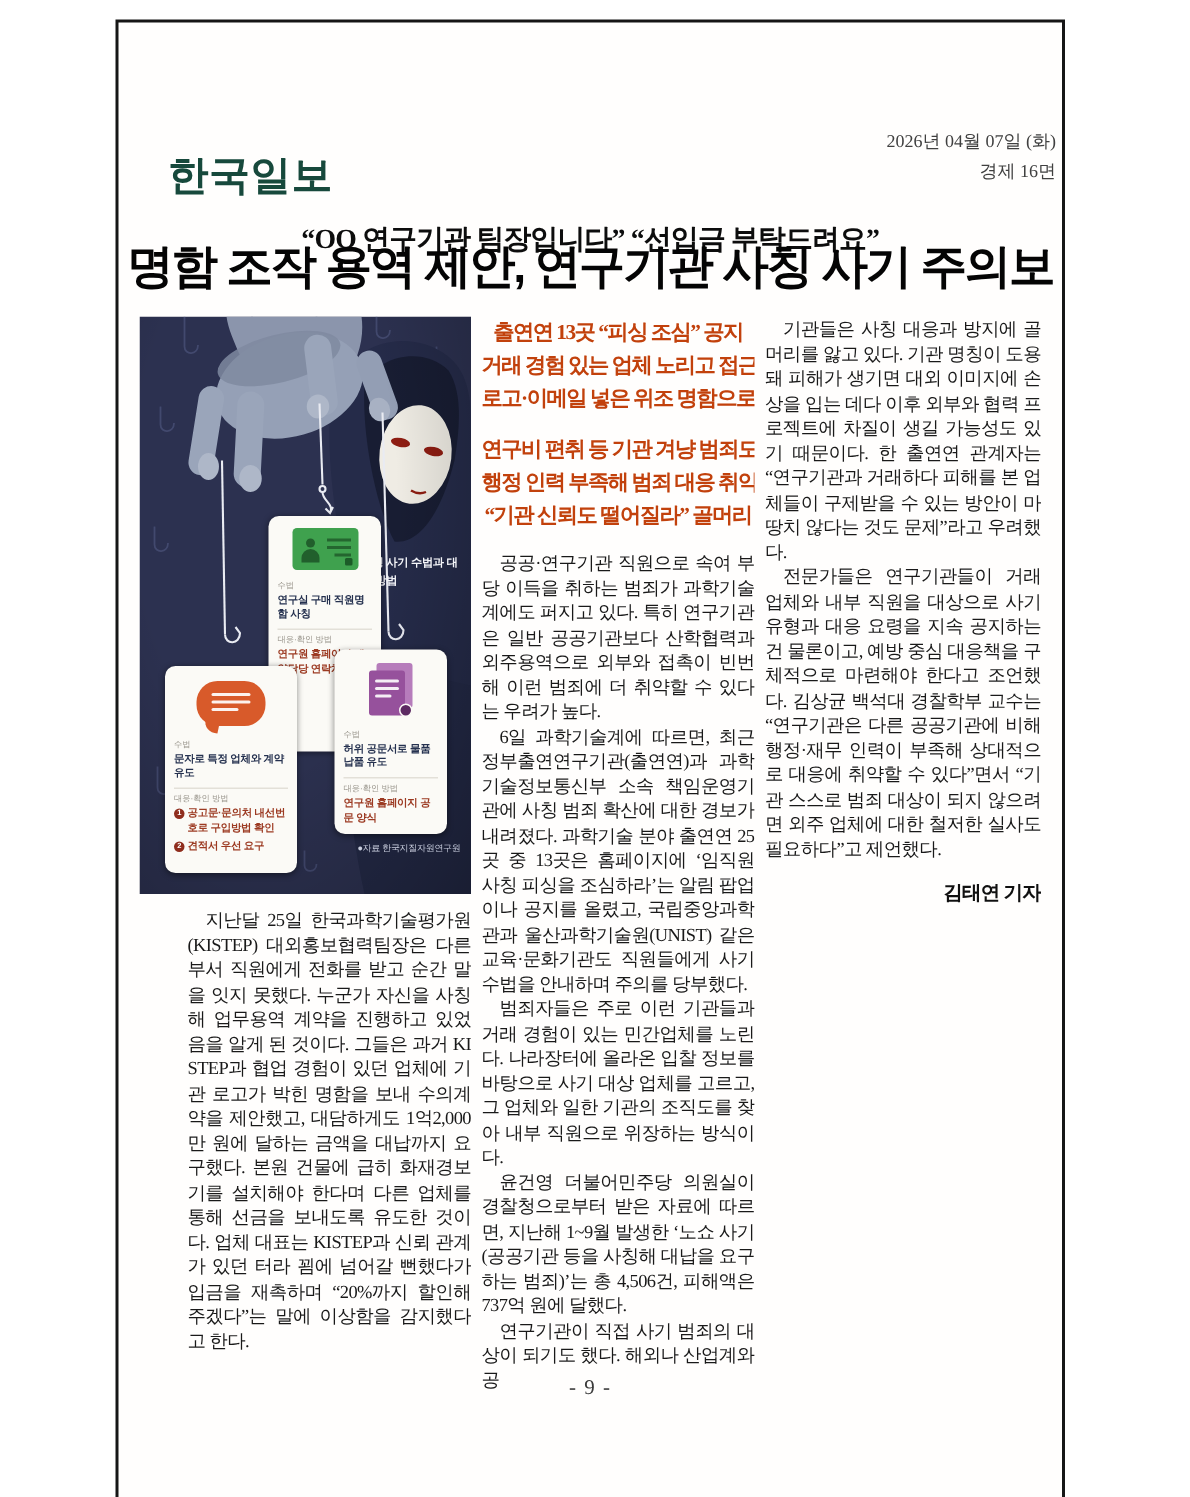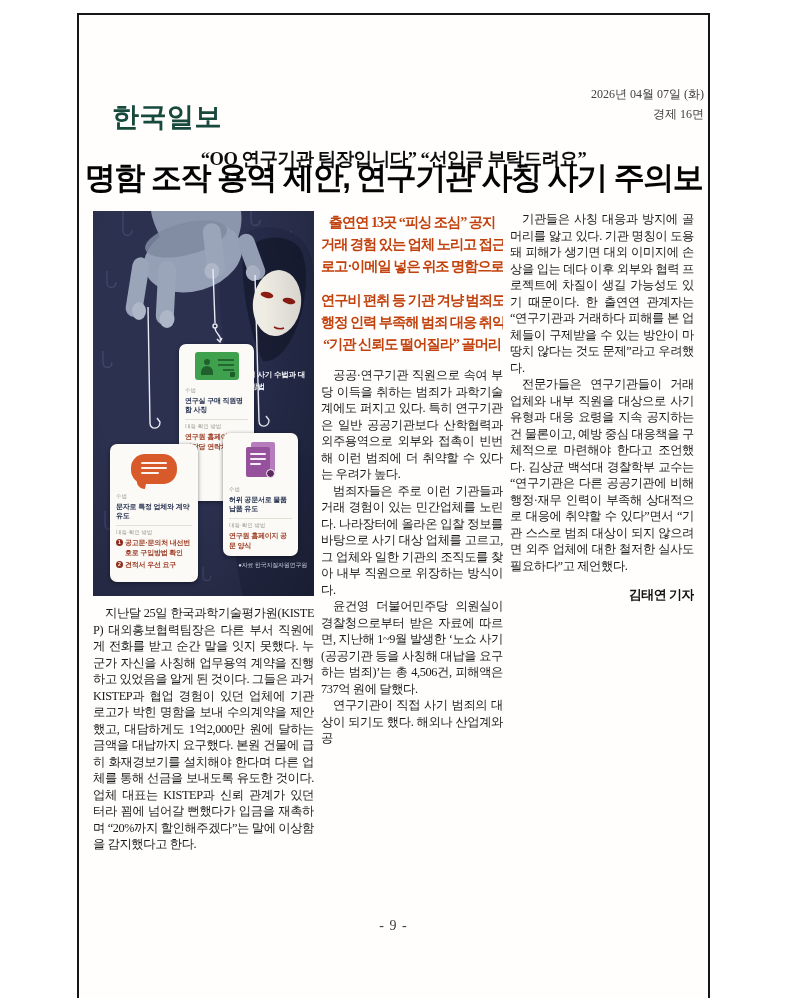--- a/index.html
+++ b/index.html
@@ -40,21 +40,21 @@
   .body-text p{
     margin:0;font-size:12.3px;line-height:16.5px;text-align:justify;
     letter-spacing:-0.4px;word-break:break-all;color:#191919;
   }
   .body-text p.indent{text-indent:12px;}
   .lead-group{margin-bottom:12px;}
   .lead-line{
     text-align:center;font-weight:700;font-size:14.2px;line-height:22px;
     letter-spacing:-1px;white-space:nowrap;color:#c2410c;
   }
-  .story{margin-top:9px;}
+  .story{margin-top:9px;margin-left:32px;}
   .byline{
     text-align:right;font-size:13px;font-weight:700;margin-top:12px;
     letter-spacing:-0.5px;color:#101010;
   }
   .pageno{
     position:absolute;left:0;top:903px;width:100%;text-align:center;
     font-size:14px;color:#3a3a3a;letter-spacing:1px;
   }
   
   .illu{
@@ -254,20 +254,21 @@
         <div class="lead-line">출연연 13곳 “피싱 조심” 공지</div>
         <div class="lead-line">거래 경험 있는 업체 노리고 접근</div>
         <div class="lead-line">로고·이메일 넣은 위조 명함으로</div>
       </div>
       <div class="lead-group">
         <div class="lead-line">연구비 편취 등 기관 겨냥 범죄도</div>
         <div class="lead-line">행정 인력 부족해 범죄 대응 취약</div>
         <div class="lead-line">“기관 신뢰도 떨어질라” 골머리</div>
       </div>
       <p class="indent">공공·연구기관 직원으로 속여 부당 이득을 취하는 범죄가 과학기술계에도 퍼지고 있다. 특히 연구기관은 일반 공공기관보다 산학협력과 외주용역으로 외부와 접촉이 빈번해 이런 범죄에 더 취약할 수 있다는 우려가 높다.</p>
+      <p class="indent">6일 과학기술계에 따르면, 최근 정부출연연구기관(출연연)과 과학기술정보통신부 소속 책임운영기관에 사칭 범죄 확산에 대한 경보가 내려졌다. 과학기술 분야 출연연 25곳 중 13곳은 홈페이지에 ‘임직원 사칭 피싱을 조심하라’는 알림 팝업이나 공지를 올렸고, 국립중앙과학관과 울산과학기술원(UNIST) 같은 교육·문화기관도 직원들에게 사기 수법을 안내하며 주의를 당부했다.</p>
       <p class="indent">범죄자들은 주로 이런 기관들과 거래 경험이 있는 민간업체를 노린다. 나라장터에 올라온 입찰 정보를 바탕으로 사기 대상 업체를 고르고, 그 업체와 일한 기관의 조직도를 찾아 내부 직원으로 위장하는 방식이다.</p>
       <p class="indent">윤건영 더불어민주당 의원실이 경찰청으로부터 받은 자료에 따르면, 지난해 1~9월 발생한 ‘노쇼 사기(공공기관 등을 사칭해 대납을 요구하는 범죄)’는 총 4,506건, 피해액은 737억 원에 달했다.</p>
       <p class="indent">연구기관이 직접 사기 범죄의 대상이 되기도 했다. 해외나 산업계와 공</p>
     </div>
 
     <div class="col col-right body-text">
       <p class="indent">기관들은 사칭 대응과 방지에 골머리를 앓고 있다. 기관 명칭이 도용돼 피해가 생기면 대외 이미지에 손상을 입는 데다 이후 외부와 협력 프로젝트에 차질이 생길 가능성도 있기 때문이다. 한 출연연 관계자는 “연구기관과 거래하다 피해를 본 업체들이 구제받을 수 있는 방안이 마땅치 않다는 것도 문제”라고 우려했다.</p>
       <p class="indent">전문가들은 연구기관들이 거래 업체와 내부 직원을 대상으로 사기 유형과 대응 요령을 지속 공지하는 건 물론이고, 예방 중심 대응책을 구체적으로 마련해야 한다고 조언했다. 김상균 백석대 경찰학부 교수는 “연구기관은 다른 공공기관에 비해 행정·재무 인력이 부족해 상대적으로 대응에 취약할 수 있다”면서 “기관 스스로 범죄 대상이 되지 않으려면 외주 업체에 대한 철저한 실사도 필요하다”고 제언했다.</p>
       <div class="byline">김태연 기자</div>
     </div>

